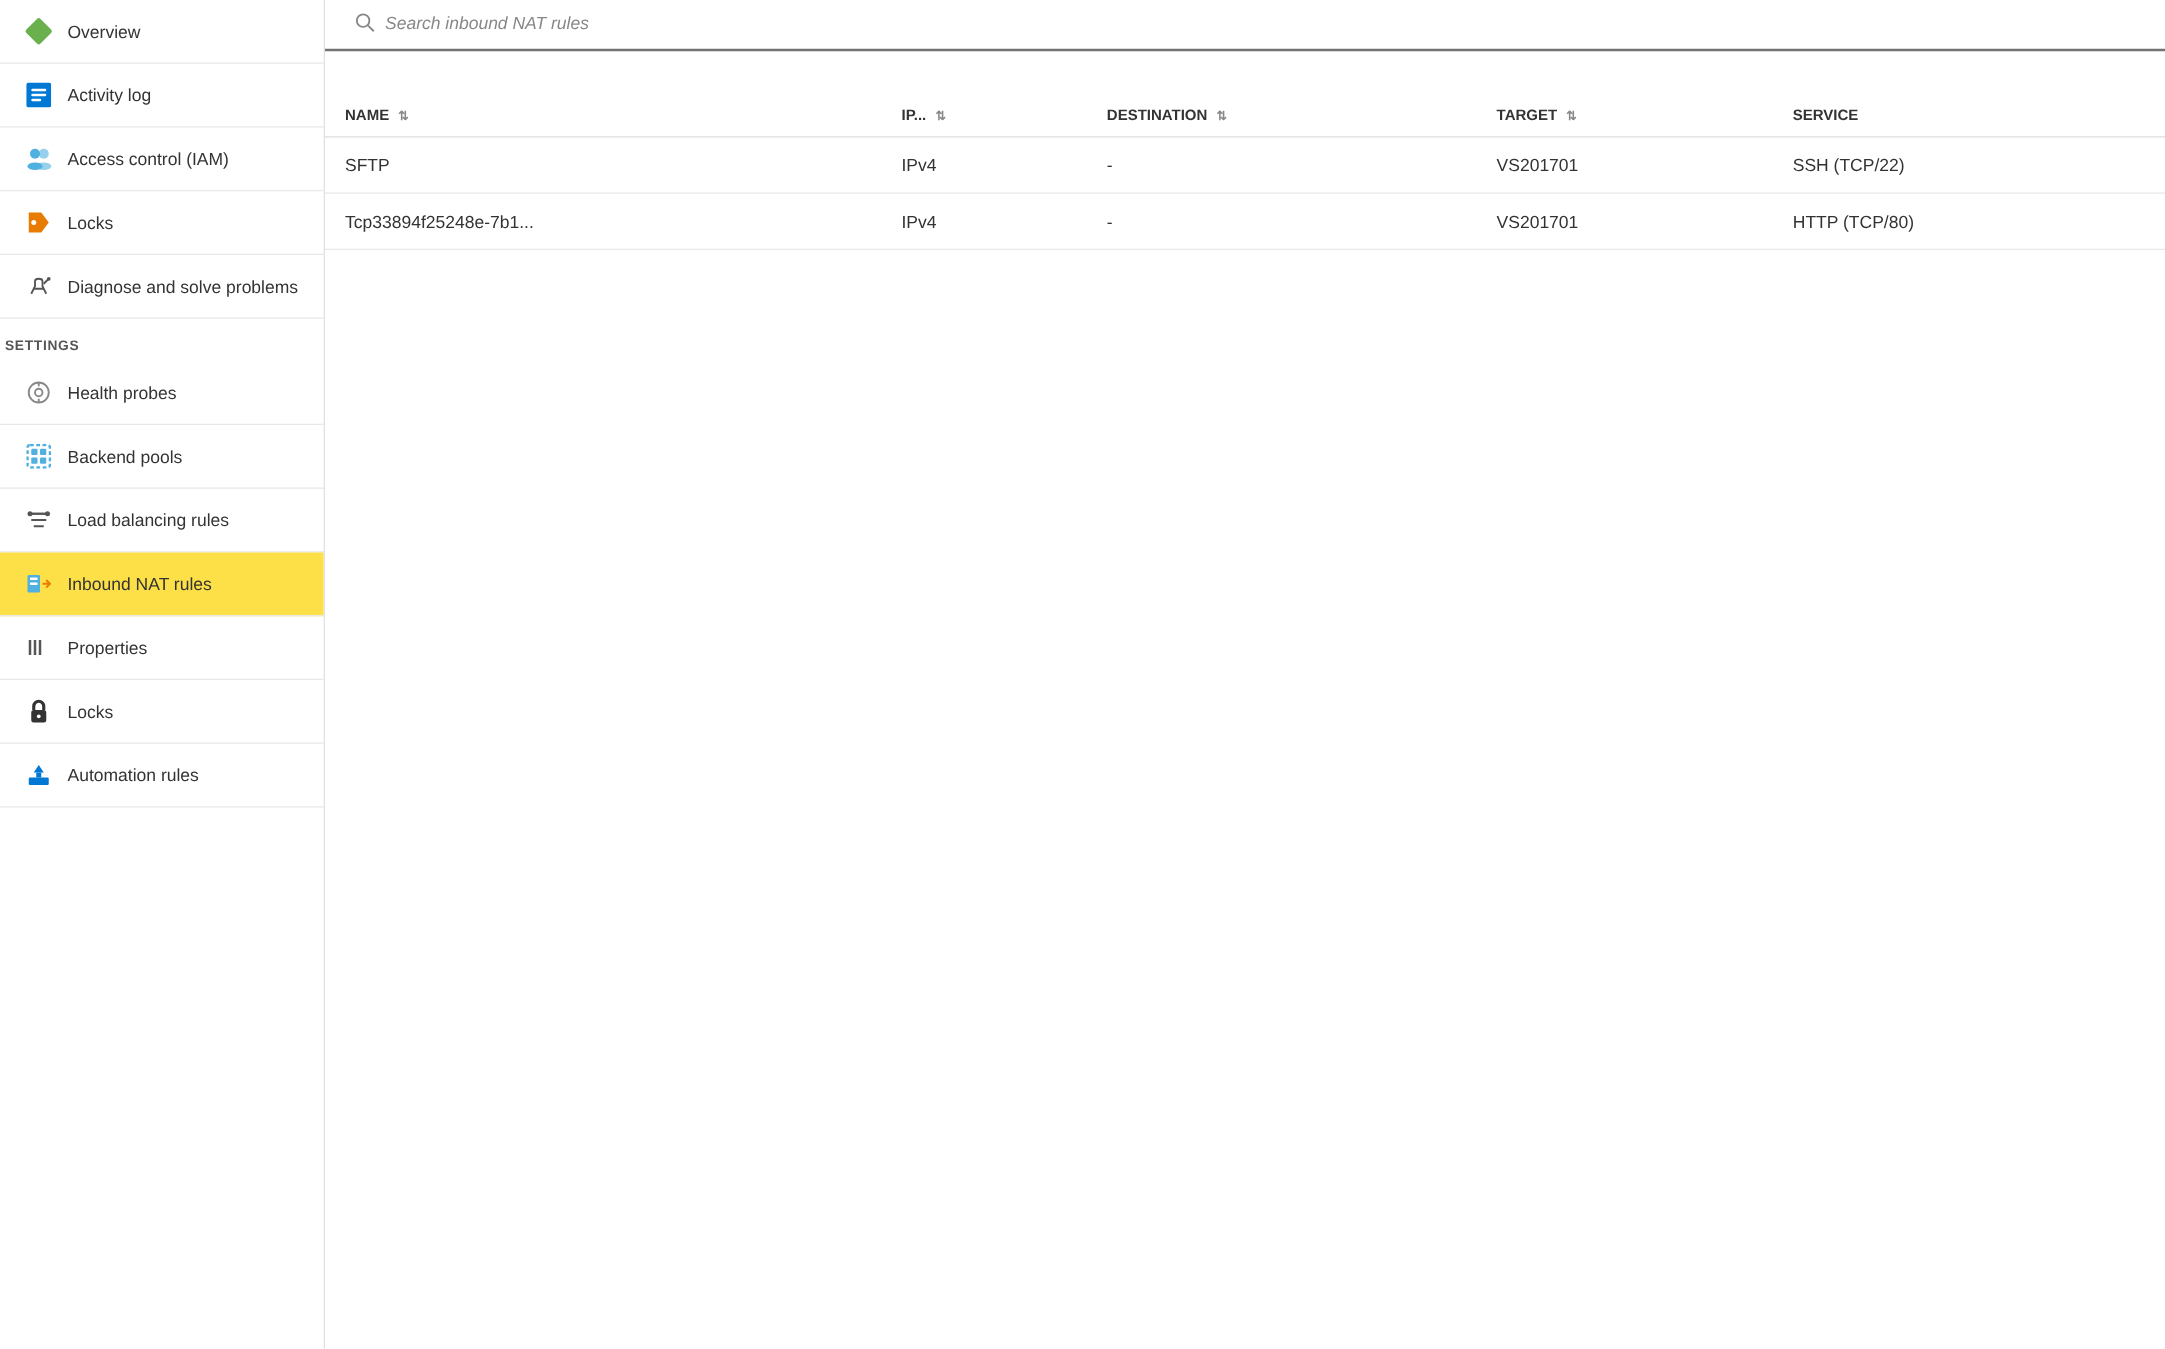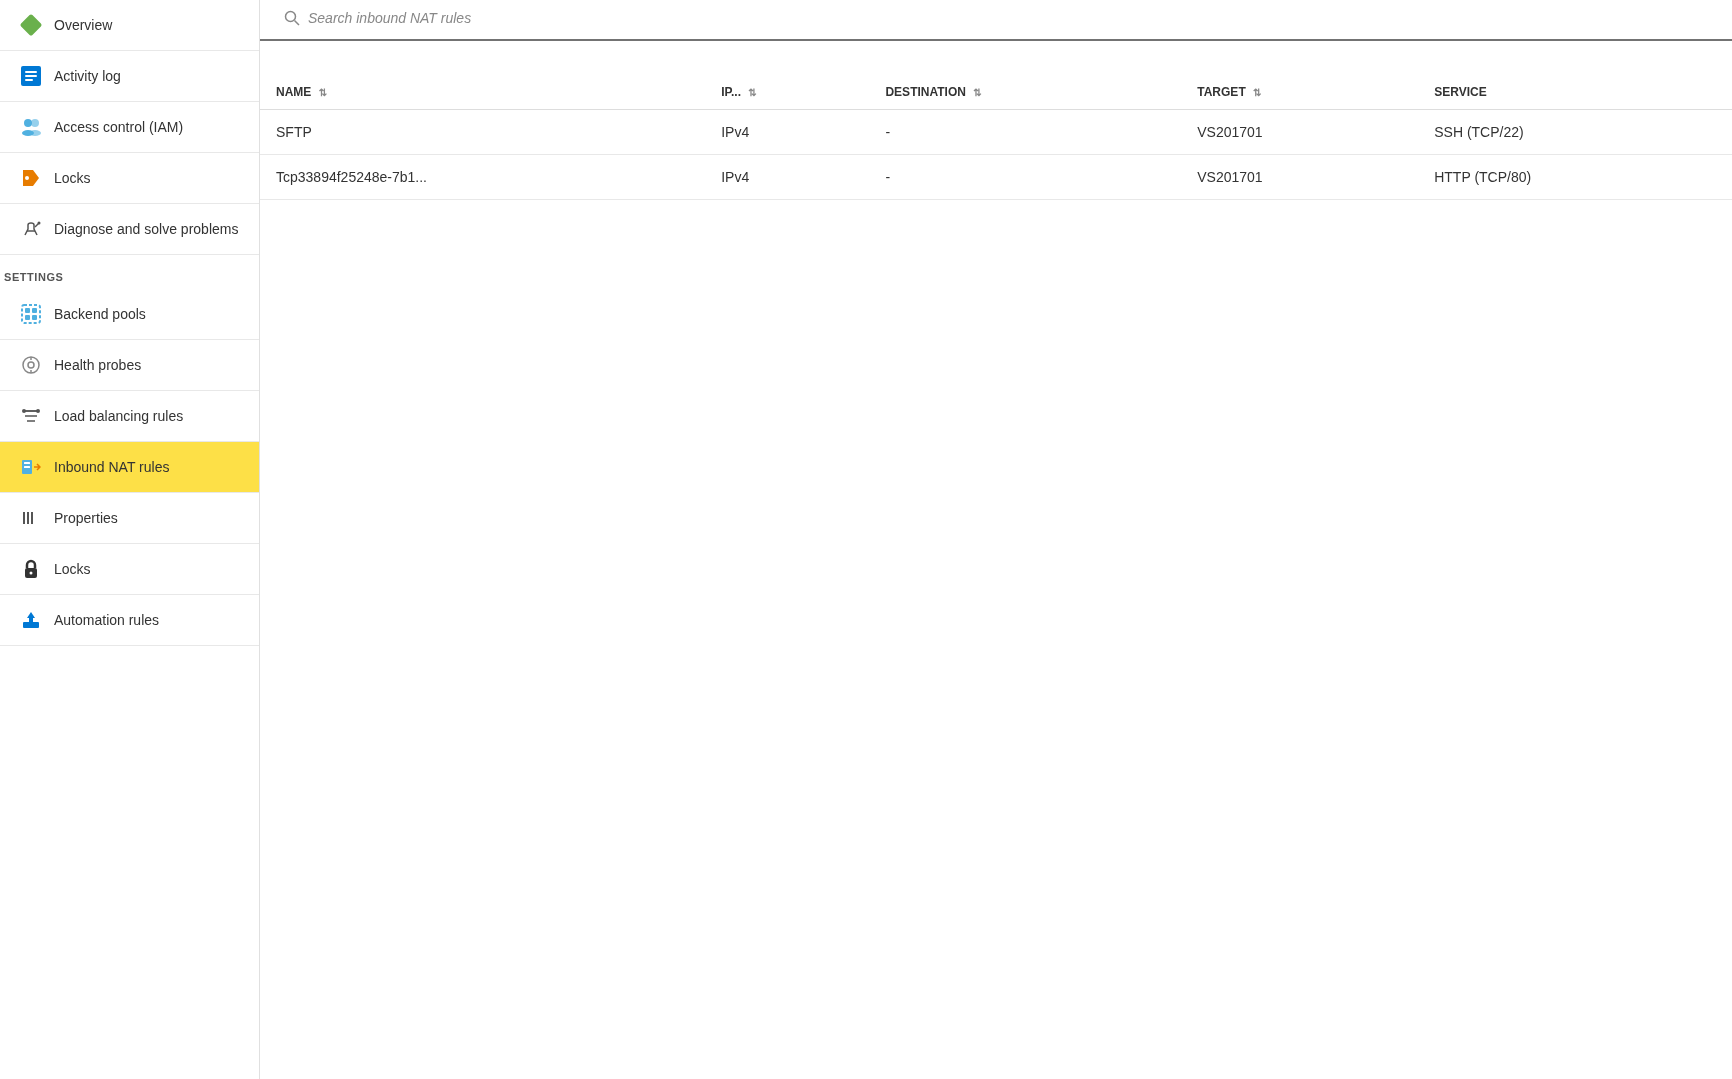--- a/index.html
+++ b/index.html
@@ -158,40 +158,40 @@
     </span>
     <span>Diagnose and solve problems</span>
   </div>
 
   <div class="sidebar-section-label">SETTINGS</div>
 
 
   <div class="sidebar-item">
     <span class="icon">
       <svg width="20" height="20" viewBox="0 0 20 20" fill="none">
+        <circle cx="10" cy="10" r="8" stroke="#888" stroke-width="1.5" fill="none"></circle>
+        <circle cx="10" cy="10" r="3" stroke="#888" stroke-width="1.5" fill="none"></circle>
+        <line x1="10" y1="2" x2="10" y2="5" stroke="#888" stroke-width="1.5"></line>
+        <line x1="10" y1="15" x2="10" y2="18" stroke="#888" stroke-width="1.5"></line>
+      </svg>
+    </span>
+    <span>Health probes</span>
+  </div>
+
+  <div class="sidebar-item">
+    <span class="icon">
+      <svg width="20" height="20" viewBox="0 0 20 20" fill="none">
         <rect x="1" y="1" width="18" height="18" rx="2" stroke="#50b0e0" stroke-width="2" stroke-dasharray="3 2" fill="none"></rect>
         <rect x="4" y="4" width="5" height="5" rx="1" fill="#50b0e0"></rect>
         <rect x="11" y="4" width="5" height="5" rx="1" fill="#50b0e0"></rect>
         <rect x="4" y="11" width="5" height="5" rx="1" fill="#50b0e0"></rect>
         <rect x="11" y="11" width="5" height="5" rx="1" fill="#50b0e0"></rect>
       </svg>
     </span>
     <span>Backend pools</span>
-  </div>
-
-  <div class="sidebar-item">
-    <span class="icon">
-      <svg width="20" height="20" viewBox="0 0 20 20" fill="none">
-        <circle cx="10" cy="10" r="8" stroke="#888" stroke-width="1.5" fill="none"></circle>
-        <circle cx="10" cy="10" r="3" stroke="#888" stroke-width="1.5" fill="none"></circle>
-        <line x1="10" y1="2" x2="10" y2="5" stroke="#888" stroke-width="1.5"></line>
-        <line x1="10" y1="15" x2="10" y2="18" stroke="#888" stroke-width="1.5"></line>
-      </svg>
-    </span>
-    <span>Health probes</span>
   </div>
 
   <div class="sidebar-item">
     <span class="icon">
       <svg width="20" height="20" viewBox="0 0 20 20" fill="none">
         <line x1="2" y1="5" x2="18" y2="5" stroke="#555" stroke-width="1.5"></line>
         <line x1="2" y1="5" x2="18" y2="5" stroke="#555" stroke-width="1.5"></line>
         <line x1="4" y1="10" x2="16" y2="10" stroke="#555" stroke-width="1.5"></line>
         <line x1="6" y1="15" x2="14" y2="15" stroke="#555" stroke-width="1.5"></line>
         <circle cx="3" cy="5" r="2" fill="#555"></circle>

